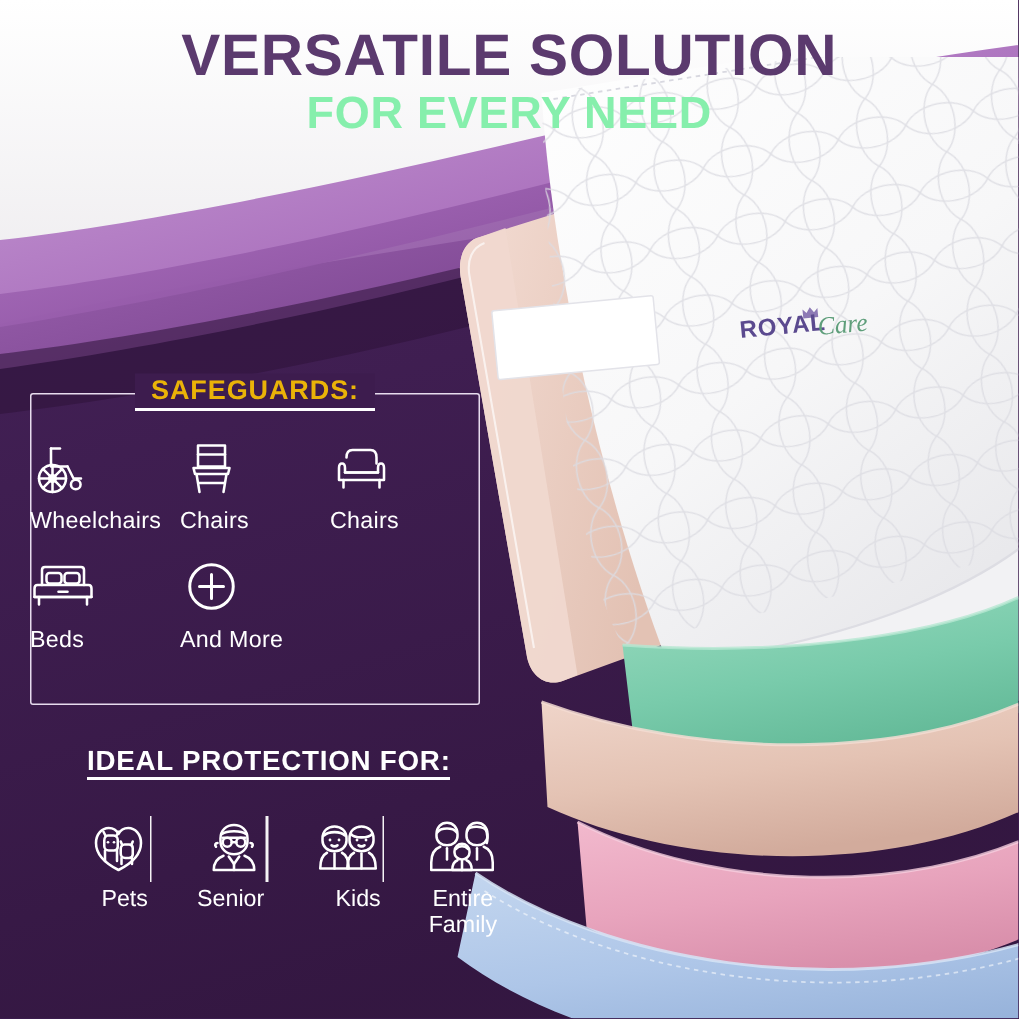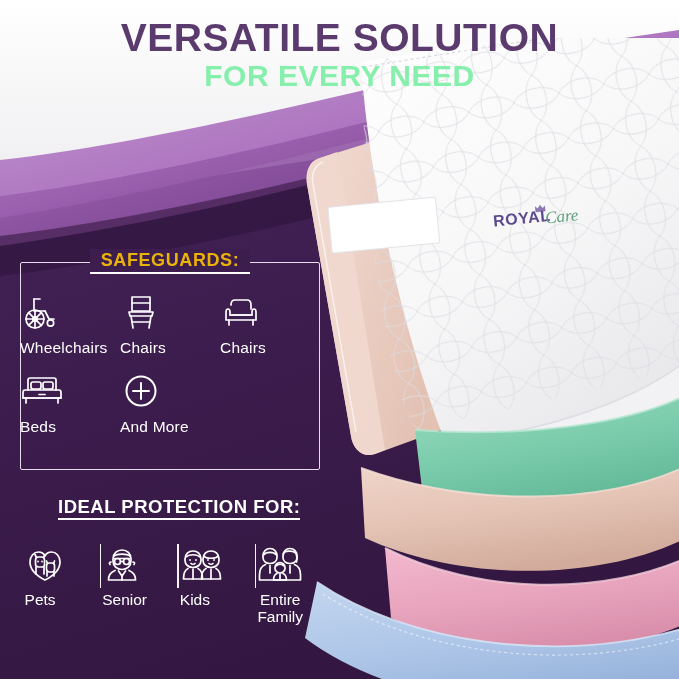--- a/index.html
+++ b/index.html
@@ -60,21 +60,21 @@
   .ideal-title{
     text-align:right;color:#ffffff;font-size:18.5px;font-weight:bold;
     letter-spacing:0.5px;border-bottom:2.4px solid #ffffff;
     display:inline-block;line-height:1.25;margin-left:40px;
   }
   .ideal-row{
     display:flex;align-items:flex-start;justify-content:center;
     margin-top:22px;
   }
   .ip-cell{
-    display:flex;flex-direction:column;align-items:flex-start;width:74px;
+    display:flex;flex-direction:column;align-items:flex-end;width:74px;
   }
   .ip-ico{height:46px;display:flex;align-items:center;justify-content:center;}
   .ip-lab{
     color:#ffffff;font-size:15.5px;margin-top:4px;text-align:center;
     line-height:1.06;
   }
   .ip-div{
     width:1.6px;height:44px;background:#ffffff;margin:2px 1px 0 1px;flex:none;
     opacity:.95;
   }

